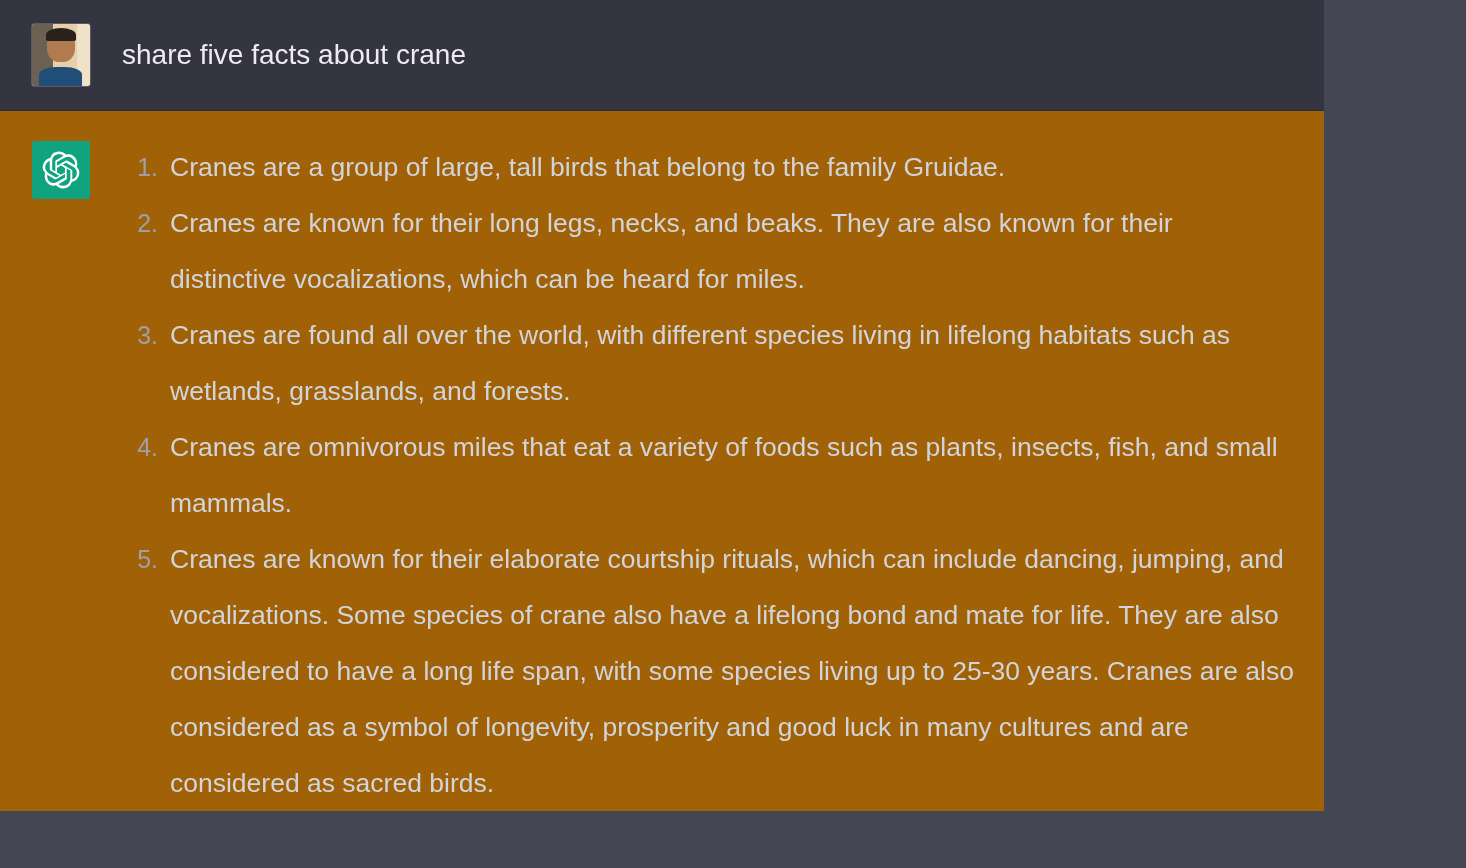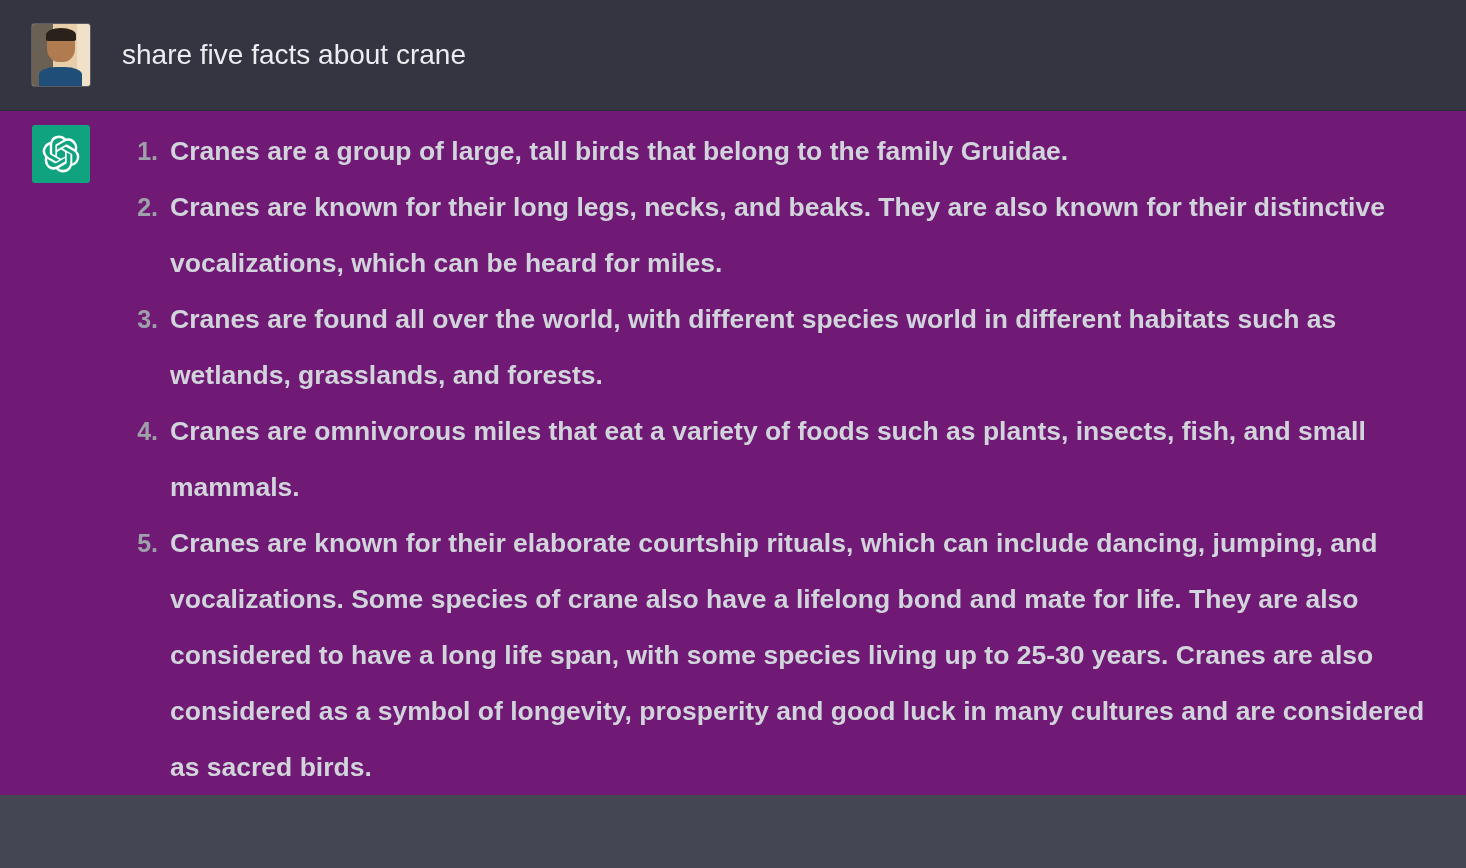--- a/index.html
+++ b/index.html
@@ -9,39 +9,38 @@
   }
   body {
     width: 1466px;
     height: 868px;
     overflow: hidden;
     font-family: "Liberation Sans", sans-serif;
     color: #d1d5db;
   }
 
   .chat {
-    width: 1466px;
+    width: 1324px;
   }
 
   
   .turn-user {
     background: #343541;
     border-bottom: 1px solid #2a2b32;
     display: flex;
     align-items: flex-start;
     padding: 22px 0 24px 0;
     min-height: 86px;
     box-sizing: border-box;
   }
   .turn-assistant {
-    background: #701a75;
+    background: #a16207;
     display: flex;
     align-items: flex-start;
-    padding: 12px 0 0 0;
-    font-weight: bold;
+    padding: 28px 0 0 0;
   }
 
   .avatar-col {
     width: 122px;
     min-width: 122px;
     display: flex;
     justify-content: center;
     padding-top: 2px;
   }
 
@@ -158,20 +157,20 @@
       <div class="avatar-bot">
         <svg width="38" height="38" viewBox="0 0 41 41" fill="none" xmlns="http://www.w3.org/2000/svg">
           <path d="M37.53 16.79a9.9 9.9 0 0 0-.85-8.13 10.02 10.02 0 0 0-10.79-4.8A9.91 9.91 0 0 0 18.42.67a10.02 10.02 0 0 0-9.55 6.93 9.91 9.91 0 0 0-6.62 4.8 10.02 10.02 0 0 0 1.23 11.74 9.9 9.9 0 0 0 .85 8.13 10.02 10.02 0 0 0 10.79 4.81 9.9 9.9 0 0 0 7.47 3.33 10.02 10.02 0 0 0 9.56-6.94 9.91 9.91 0 0 0 6.61-4.8 10.02 10.02 0 0 0-1.23-11.74zM22.6 37.5a7.43 7.43 0 0 1-4.77-1.72l.23-.13 7.93-4.58a1.3 1.3 0 0 0 .65-1.13V18.76l3.35 1.94a.12.12 0 0 1 .6.09v9.26a7.47 7.47 0 0 1-7.45 7.45zM6.58 30.66a7.43 7.43 0 0 1-.89-5l.24.14 7.93 4.58a1.29 1.29 0 0 0 1.3 0l9.69-5.59v3.87a.12.12 0 0 1-.5.1l-8.02 4.63a7.46 7.46 0 0 1-10.2-2.73zM4.49 13.73a7.43 7.43 0 0 1 3.89-3.27v9.43a1.29 1.29 0 0 0 .64 1.12l9.65 5.57-3.35 1.94a.12.12 0 0 1-.12 0L7.19 23.9a7.46 7.46 0 0 1-2.73-10.17zm27.55 6.41-9.69-5.63 3.35-1.93a.12.12 0 0 1 .12 0l8.02 4.63a7.45 7.45 0 0 1-1.15 13.44v-9.43a1.27 1.27 0 0 0-.65-1.08zm3.33-5.01-.24-.15-7.92-4.6a1.29 1.29 0 0 0-1.3 0l-9.69 5.59v-3.87a.12.12 0 0 1 .05-.1l8.02-4.63a7.45 7.45 0 0 1 11.08 7.72zM14.39 22.15l-3.35-1.93a.13.13 0 0 1-.06-.1v-9.25a7.45 7.45 0 0 1 12.22-5.72l-.23.13-7.94 4.58a1.3 1.3 0 0 0-.64 1.13zm1.82-3.92 4.32-2.49 4.32 2.49v4.98l-4.31 2.49-4.32-2.49z" fill="#fff"></path>
         </svg>
       </div>
     </div>
     <div class="msg-col">
       <ol class="facts">
         <li>Cranes are a group of large, tall birds that belong to the family Gruidae.</li>
         <li>Cranes are known for their long legs, necks, and beaks. They are also known for their distinctive vocalizations, which can be heard for miles.</li>
-        <li>Cranes are found all over the world, with different species world in different habitats such as wetlands, grasslands, and forests.</li>
+        <li>Cranes are found all over the world, with different species living in lifelong habitats such as wetlands, grasslands, and forests.</li>
         <li>Cranes are omnivorous miles that eat a variety of foods such as plants, insects, fish, and small mammals.</li>
         <li>Cranes are known for their elaborate courtship rituals, which can include dancing, jumping, and vocalizations. Some species of crane also have a lifelong bond and mate for life. They are also considered to have a long life span, with some species living up to 25-30 years. Cranes are also considered as a symbol of longevity, prosperity and good luck in many cultures and are considered as sacred birds.</li>
       </ol>
     </div>
   </div>
 
 </div>
 
 </body></html>

